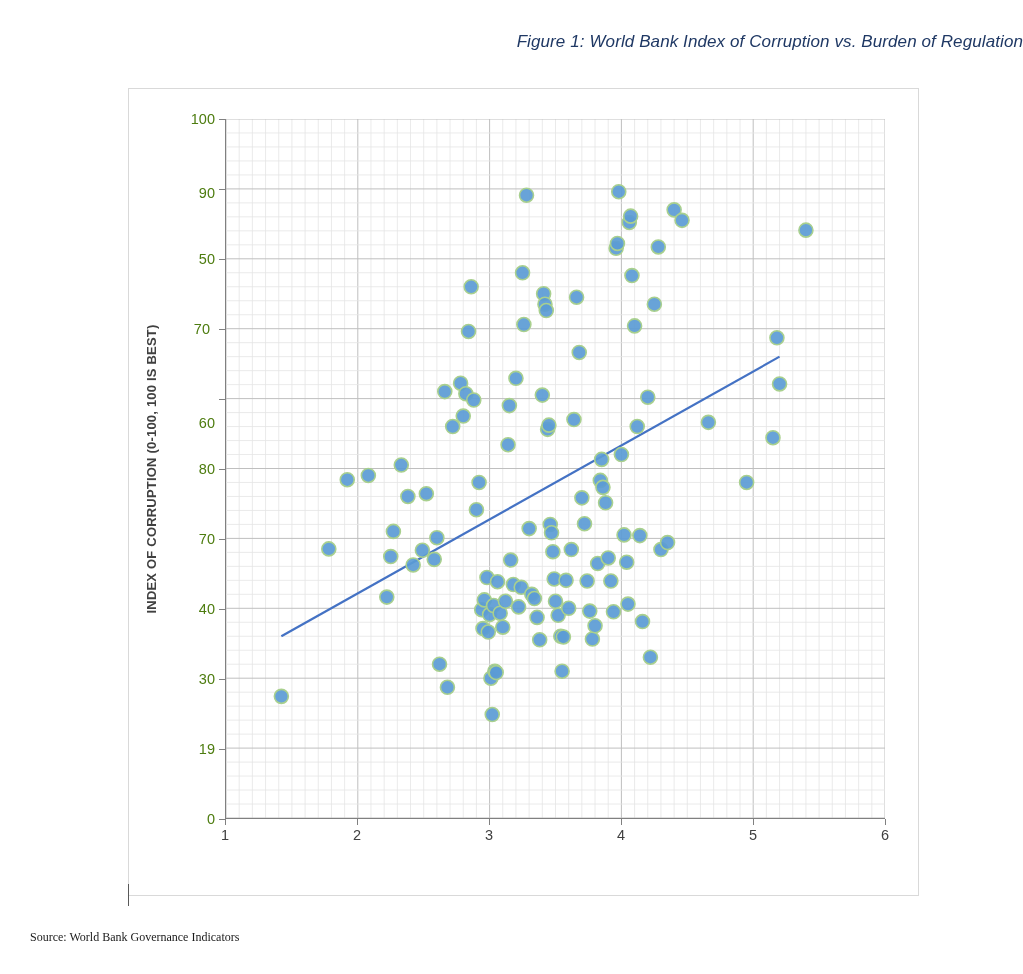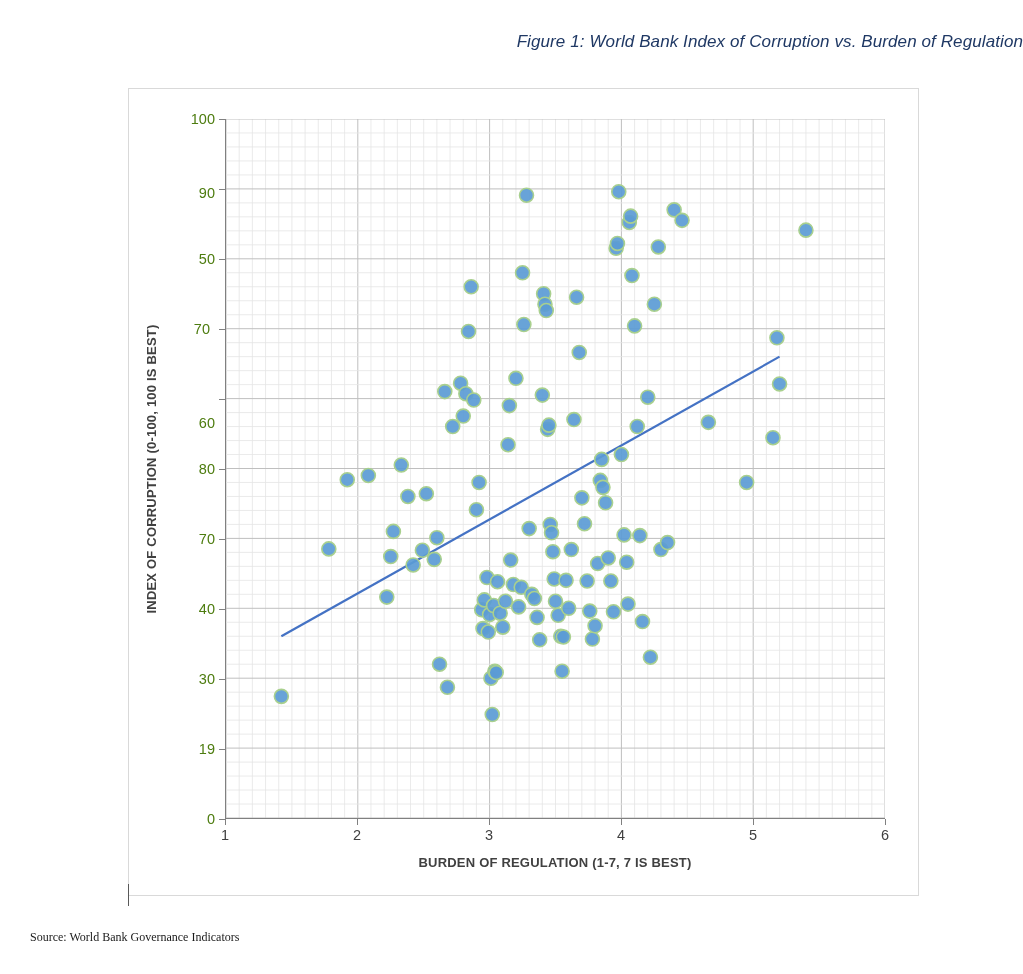--- a/index.html
+++ b/index.html
@@ -421,18 +421,17 @@
       <div class="xtick-label" style="left: 360px; top: 738px;">3</div>
       <div class="xtick-mark" style="left: 360px; top: 730px;"></div>
       <div class="xtick-label" style="left: 492px; top: 738px;">4</div>
       <div class="xtick-mark" style="left: 492px; top: 730px;"></div>
       <div class="xtick-label" style="left: 624px; top: 738px;">5</div>
       <div class="xtick-mark" style="left: 624px; top: 730px;"></div>
       <div class="xtick-label" style="left: 756px; top: 738px;">6</div>
       <div class="xtick-mark" style="left: 756px; top: 730px;"></div>
     </div>
 
-  <div id="x-axis-title">BURDEN OF REGULATION (1-7, 7 IS BEST)</div>
 </div>
 
 <div id="left-rule"></div>
 
 <div id="source-note">Source: World Bank Governance Indicators</div>
 
 </body></html>

